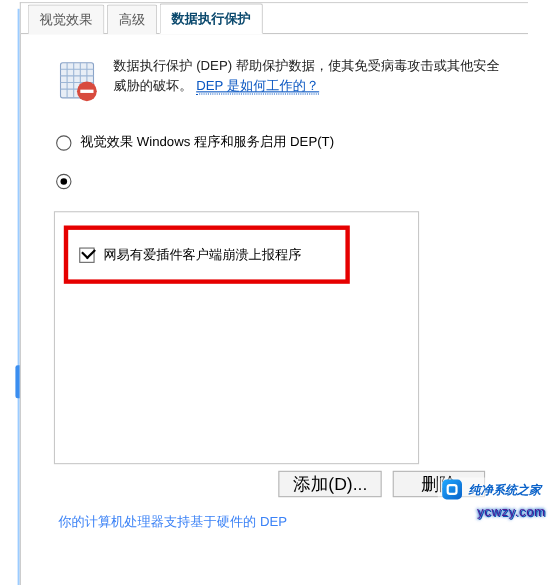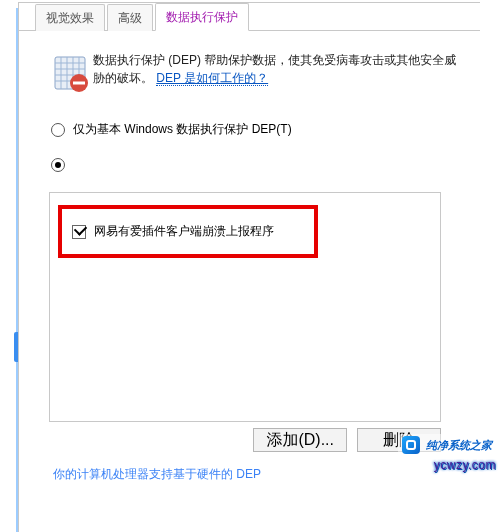--- a/index.html
+++ b/index.html
@@ -1,35 +1,35 @@
 <!DOCTYPE html>
 <html><head>
 <meta charset="utf-8">
 <style>
   * { box-sizing: border-box; margin: 0; padding: 0; }
   html, body { width: 500px; height: 532px; font-family: "Microsoft YaHei", "Segoe UI", sans-serif; font-size: 12px; background: #fff; color: #000; overflow: hidden; }
   .window { position: relative; width: 500px; height: 532px; }
   .content { position: absolute; left: 18px; top: 2px; right: 20px; bottom: 0; border-left: 1px solid #c8c8c8; border-top: 1px solid #c8c8c8; background: #fff; }
   .left-blue { position: absolute; left: 16px; top: 8px; bottom: 0; width: 2px; background: #4aa3ff; opacity: .55; }
   .left-blue-dot { position: absolute; left: 14px; top: 332px; width: 6px; height: 30px; background: #3a8ef0; border-radius: 2px; }
-  .tabs { display: flex; align-items: flex-end; height: 28px; border-bottom: 1px solid #c8c8c8; padding-left: 16px; background: #fff; }
+  .tabs { display: flex; align-items: flex-end; height: 28px; border-bottom: 1px solid #c8c8c8; padding-left: 6px; background: #fff; }
   .tab { padding: 5px 10px 4px; border: 1px solid #c8c8c8; border-bottom: none; margin-right: 2px; background: #f7f7f7; color: #555; position: relative; top: 1px; border-top-left-radius: 2px; border-top-right-radius: 2px; cursor: pointer; }
-  .tab.active { background: #fff; color: #a21caf; border-bottom: 1px solid #fff; }
+  .tab.active { background: #fff; color: #0c4a6e; border-bottom: 1px solid #fff; font-weight: bold; }
   .panel { padding: 20px 18px 10px 22px; }
-  .intro { display: flex; gap: 4px; margin-bottom: 26px; margin-left: 10px; }
+  .intro { display: flex; gap: 14px; margin-bottom: 26px; margin-left: 10px; }
   .intro-icon { width: 38px; height: 44px; flex: 0 0 38px; }
   .intro-text { line-height: 1.5; color: #222; }
   .intro-text a { color: #0a57c2; text-decoration: underline; border-bottom: 1px dotted #0a57c2; }
   .radio-row { display: flex; align-items: center; gap: 8px; margin: 8px 0 20px 10px; cursor: pointer; }
   .radio { width: 14px; height: 14px; border: 1.5px solid #555; border-radius: 50%; position: relative; flex: 0 0 14px; }
   .radio.checked::after { content: ""; position: absolute; inset: 3px; background: #000; border-radius: 50%; }
   .highlight { border: 4px solid #e60000; padding: 14px 40px 14px 10px; margin: 12px 0 0 0; display: inline-flex; align-items: center; gap: 8px; }
   .checkbox { width: 14px; height: 14px; border: 1px solid #666; flex: 0 0 14px; position: relative; background: #fff; }
   .checkbox.checked::after { content: ""; position: absolute; left: 2px; top: -1px; width: 9px; height: 6px; border-left: 2px solid #000; border-bottom: 2px solid #000; transform: rotate(-45deg); }
-  .listbox { border: 1px solid #c8c8c8; background: #fff; width: 392px; height: 230px; margin-left: 8px; margin-top: 6px; padding: 6px; position: relative; }
+  .listbox { border: 1px solid #c8c8c8; background: #fff; width: 332px; height: 230px; margin-left: 8px; margin-top: 6px; padding: 6px; position: relative; }
   .listbox .highlight { margin: 6px 0 0 2px; }
   .buttons { display: flex; gap: 10px; justify-content: flex-end; width: 392px; margin-left: 8px; margin-top: 6px; }
   .btn { min-width: 84px; height: 24px; border: 1px solid #b5b5b5; background: #f3f3f3; font-size: 16px; padding: 0 12px; cursor: pointer; }
   .footer-note { margin: 14px 0 0 12px; color: #3b82f6; font-size: 12px; }
   .watermark { position: absolute; right: 4px; bottom: 60px; text-align: right; pointer-events: none; }
   .watermark .wm-title { display: inline-flex; align-items: center; gap: 6px; background: rgba(255,255,255,.5); padding: 2px 4px; border-radius: 4px; }
   .watermark .wm-logo { width: 18px; height: 18px; border-radius: 4px; background: linear-gradient(135deg,#1fa8ff,#0a62c9); position: relative; }
   .watermark .wm-logo::after { content:""; position:absolute; inset:4px; border:2px solid #fff; border-radius:3px; }
   .watermark .wm-name { font-weight: 700; font-style: italic; font-size: 11px; color: #0a62c9; text-shadow: 0 0 2px #fff, 0 0 2px #fff; }
   .watermark .wm-url { font-size: 12px; color: #4c1d95; text-shadow: 0 0 3px #0a62c9, 0 0 3px #0a62c9, 1px 1px 0 #0848a0; margin-top: 1px; letter-spacing: .5px; }
@@ -68,21 +68,21 @@
           </svg>
         </div>
         <div class="intro-text">
           <span>数据执行保护 (DEP) 帮助保护数据，使其免受病毒攻击或其他安全威胁的破坏。</span>
           <a href="#">DEP 是如何工作的？</a>
         </div>
       </div>
 
       <div class="radio-row">
         <span class="radio"></span>
-        <span>仅为基本 Windows 数据执行保护 DEP(T)</span>
+        <span>视觉效果 Windows 程序和服务启用 DEP(T)</span>
       </div>
 
       <div class="radio-row">
         <span class="radio checked"></span>
       </div>
 
       <div class="listbox">
         <div class="highlight">
           <span class="checkbox checked"></span>
           <span>网易有爱插件客户端崩溃上报程序</span>

